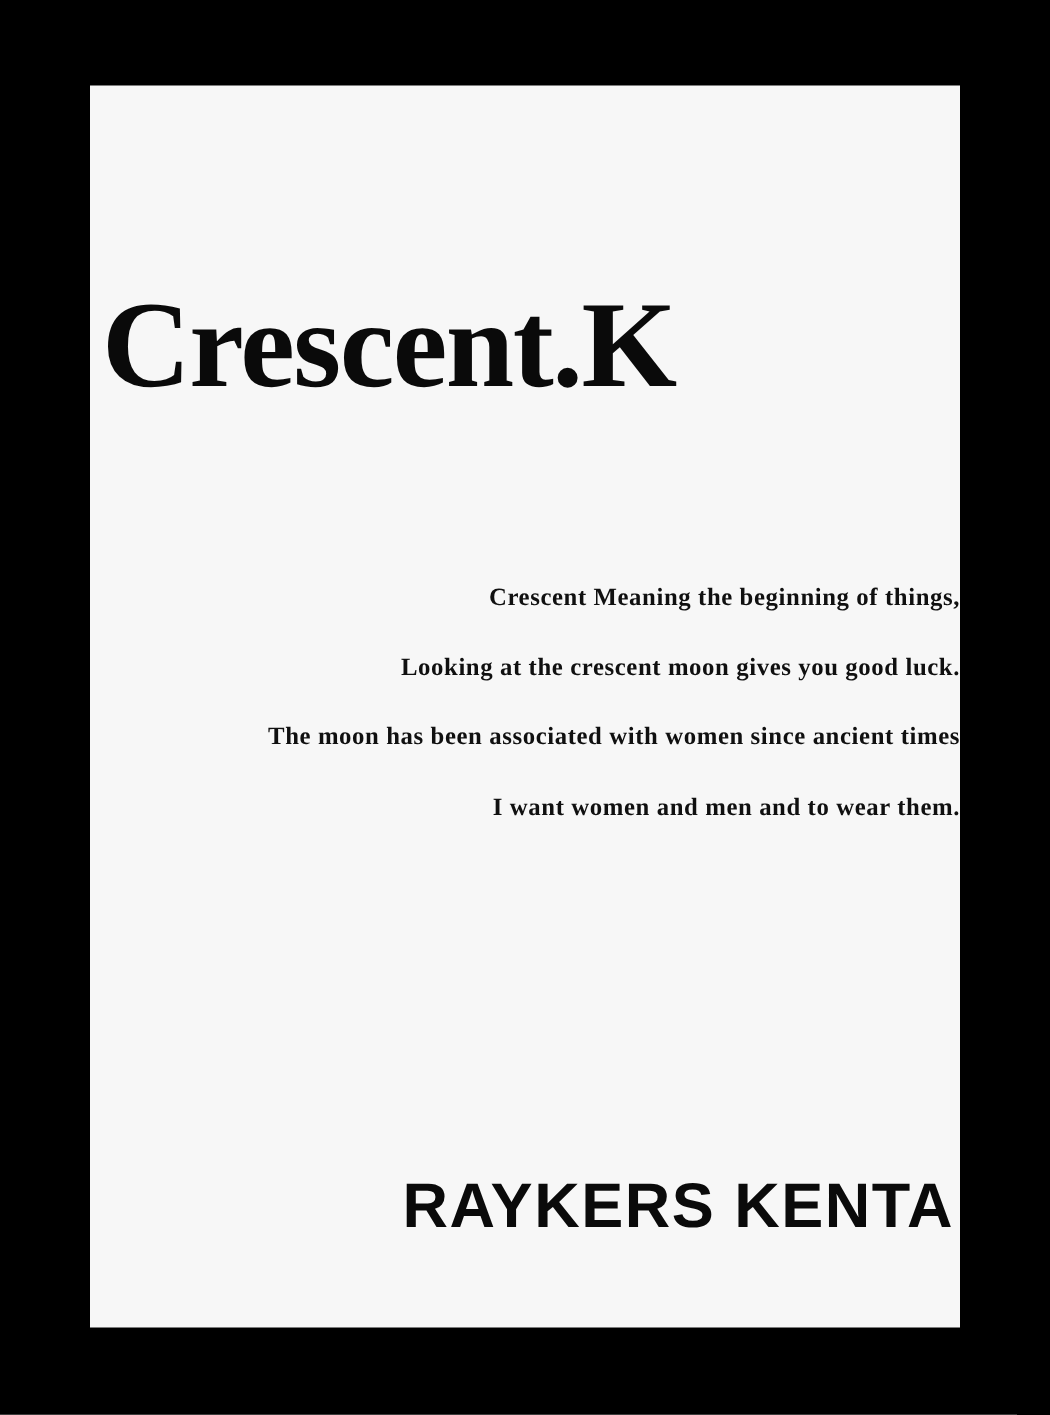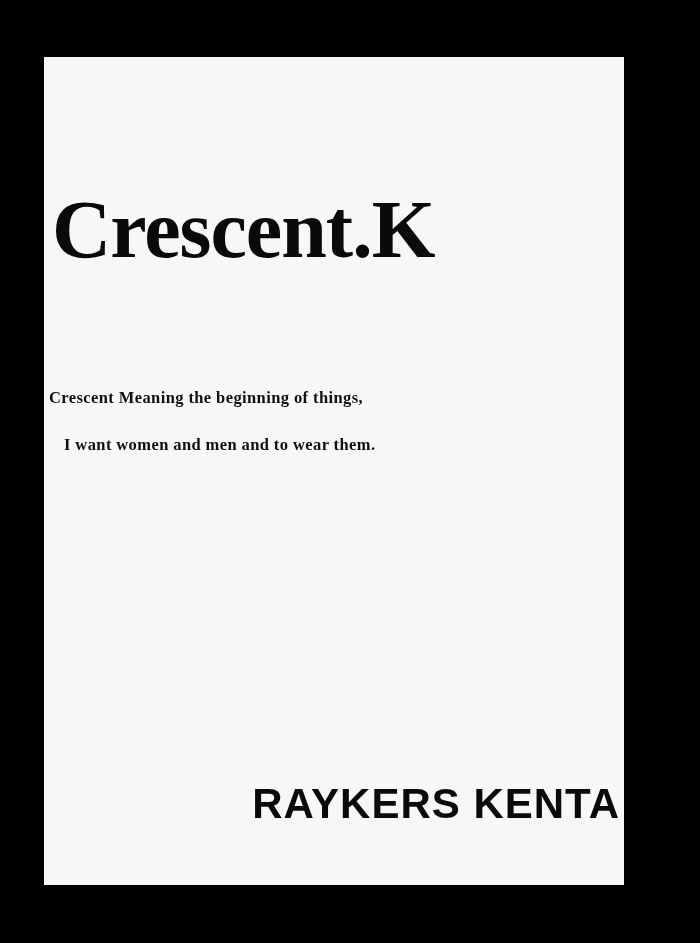--- a/index.html
+++ b/index.html
@@ -14,21 +14,21 @@
     overflow: hidden;
   }
   .page-canvas {
     position: relative;
     width: 700px;
     height: 943px;
     background: #000000;
   }
   .poster {
     position: absolute;
-    left: 44px;
+    left: 60px;
     top: 57px;
     width: 580px;
     height: 828px;
     background: #f7f7f7;
     box-sizing: border-box;
     overflow: hidden;
   }
   .poster-title {
     position: absolute;
     left: 8px;
@@ -40,20 +40,21 @@
     letter-spacing: -1px;
     color: #0a0a0a;
     line-height: 1;
     white-space: nowrap;
   }
   .poster-body {
     position: absolute;
     left: 5px;
     top: 333px;
     width: 575px;
+    text-align: right;
   }
   .body-line {
     font-family: "Liberation Serif", serif;
     font-size: 16.5px;
     font-weight: 700;
     letter-spacing: 0.4px;
     color: #101010;
     line-height: 1;
     margin: 0 0 30px 0;
     white-space: nowrap;
@@ -79,19 +80,21 @@
 </head>
 <body>
 
 <div class="page-canvas">
   <div class="poster">
 
     <div class="poster-title">Crescent.K</div>
 
     <div class="poster-body">
       <p class="body-line">Crescent Meaning the beginning of things,</p>
+      <p class="body-line">Looking at the crescent moon gives you good luck.</p>
+      <p class="body-line">The moon has been associated with women since ancient times</p>
       <p class="body-line">I want women and men and to wear them.</p>
     </div>
 
     <div class="poster-signature">RAYKERS KENTA</div>
 
   </div>
 </div>
 
 </body></html>

